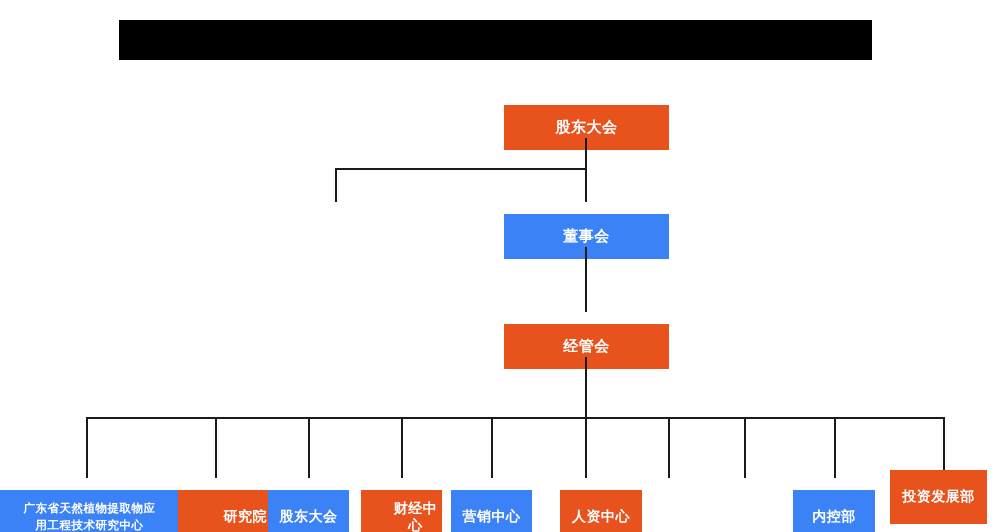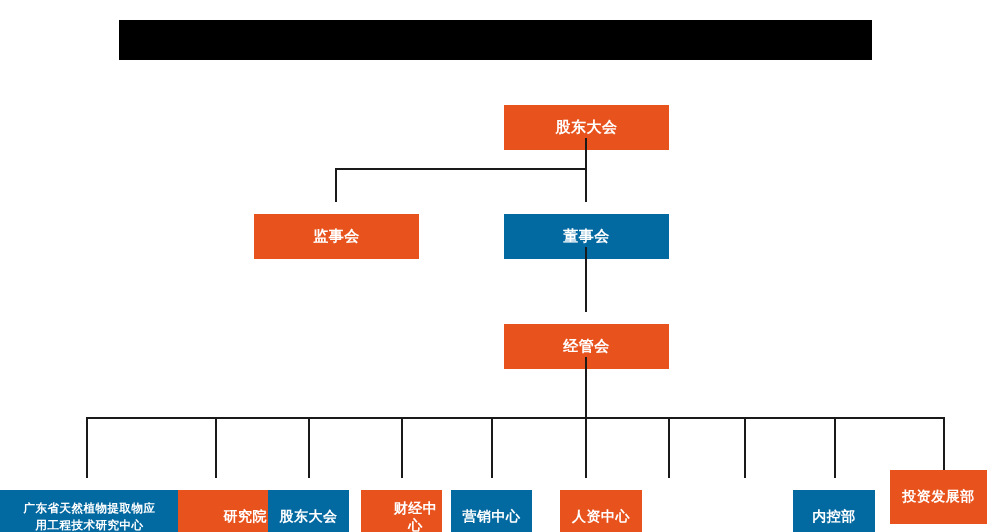--- a/index.html
+++ b/index.html
@@ -32,21 +32,21 @@
     justify-content: center;
     text-align: center;
     color: #ffffff;
     font-weight: bold;
     line-height: 1.25;
     box-sizing: border-box;
     letter-spacing: 0.5px;
     margin-top: 12px;
   }
   .node.dark  { background: #E8521D; }
-  .node.light { background: #0369a1; }
+  .node.light { background: #3b82f6; }
 
   .node-label {
     display: block;
     width: 100%;
     padding: 0 4px;
     box-sizing: border-box;
   }
 
   
   .lvl1 { font-size: 15px; }
@@ -75,23 +75,20 @@
   </div>
 
   <div class="line vline" style="left:585px; top:138px; width:2px; height:31px;"></div>
 
   <div class="line hline" style="left:335px; top:168px; width:252px; height:2px;"></div>
 
   <div class="line vline" style="left:335px; top:168px; width:2px; height:34px;"></div>
 
   <div class="line vline" style="left:585px; top:168px; width:2px; height:34px;"></div>
 
-  <div class="node dark lvl2" style="left:254px; top:202px; width:165px; height:45px;">
-    <span class="node-label">监事会</span>
-  </div>
 
   <div class="node light lvl2" style="left:504px; top:202px; width:165px; height:45px;">
     <span class="node-label">董事会</span>
   </div>
 
   <div class="line vline" style="left:585px; top:247px; width:2px; height:65px;"></div>
 
   <div class="node dark lvl3" style="left:504px; top:312px; width:165px; height:45px;text-align:center;">
     <span class="node-label">经管会</span>
   </div>

